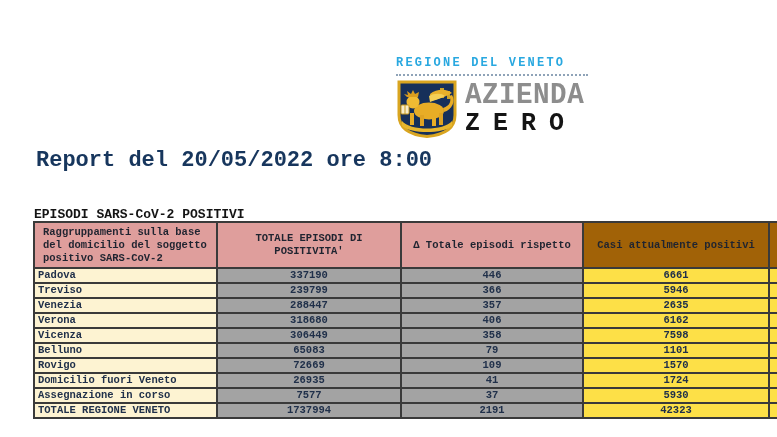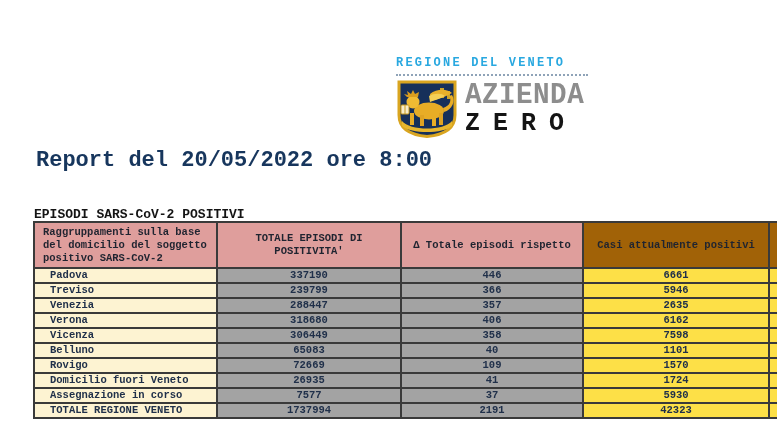--- a/index.html
+++ b/index.html
@@ -51,21 +51,21 @@
   th, td { border:2px solid #3a3a3a; overflow:hidden; }
   th {
     height:46px; font-size:10.5px; font-weight:bold; color:#1f2430;
     text-align:center; vertical-align:middle; line-height:13px; padding:1px 8px;
   }
   th.pink { background:#df9e9c; }
   th.green { background:#a16207; }
   th.left { text-align:left; }
   td {
     height:15px; font-size:10.5px; font-weight:bold; color:#20304a;
-    line-height:13px; padding:0 15px; white-space:nowrap;
+    line-height:13px; padding:0 3px; white-space:nowrap;
   }
   td.c-label { background:#fdf3d2; text-align:left; }
   td.c-num   { background:#a3a3a3; text-align:center; }
   td.c-green { background:#fde047; text-align:center; }
 </style>
 </head>
 <body>
 
 <div class="page">
 
@@ -151,21 +151,21 @@
         <tr>
           <td class="c-label">Vicenza</td>
           <td class="c-num">306449</td>
           <td class="c-num">358</td>
           <td class="c-green">7598</td>
           <td class="c-green"></td>
         </tr>
         <tr>
           <td class="c-label">Belluno</td>
           <td class="c-num">65083</td>
-          <td class="c-num">40</td>
+          <td class="c-num">79</td>
           <td class="c-green">1101</td>
           <td class="c-green"></td>
         </tr>
         <tr>
           <td class="c-label">Rovigo</td>
           <td class="c-num">72669</td>
           <td class="c-num">109</td>
           <td class="c-green">1570</td>
           <td class="c-green"></td>
         </tr>

